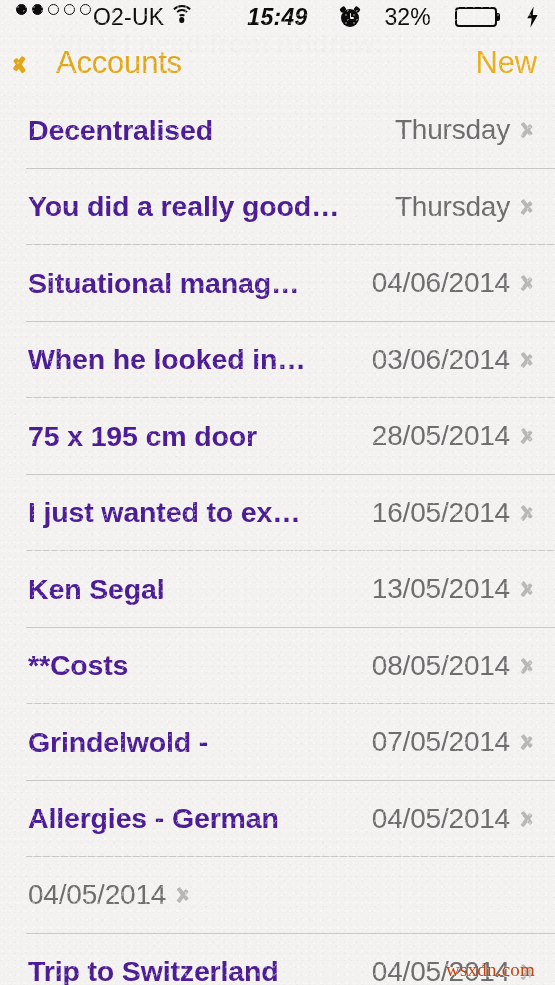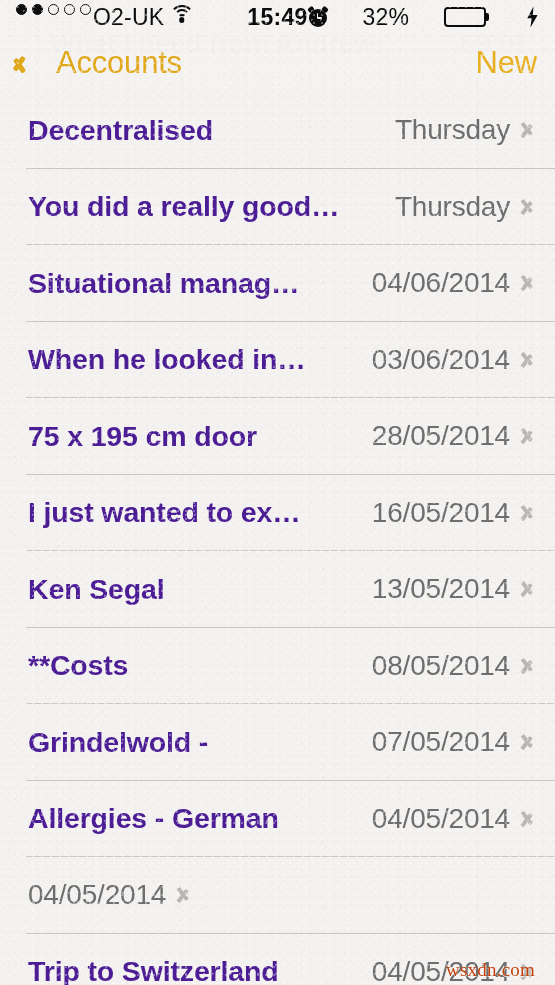--- a/index.html
+++ b/index.html
@@ -47,22 +47,22 @@
     height:34px;
     display:flex;
     align-items:center;
     padding:0 16px;
     background:#f4f3f1;
     font-size:22px;
     color:#0c0c0c;
     letter-spacing:.1px;
   }
   .sb-left{ display:flex; align-items:flex-start; gap:2px; flex:1 1 0; }
-  .sb-center{ display:flex; align-items:center; justify-content:center; flex:0 0 auto; }
-  .sb-right{ display:flex; align-items:center; justify-content:space-between; gap:24px; flex:1 1 0; }
+  .sb-center{ display:flex; align-items:center; justify-content:center; flex:0 0 auto;font-style:italic; }
+  .sb-right{ display:flex; align-items:center; justify-content:flex-end; gap:24px; flex:1 1 0; }
 
   .signal-dots{ display:flex; align-items:center; gap:5px; }
   .dot{ width:11px; height:11px; border-radius:50%; border:1.6px solid #0c0c0c; }
   .dot.filled{ background:#0c0c0c; }
 
   .carrier{ font-size:23px; font-weight:400; letter-spacing:.2px; }
 
   .wifi{ width:25px; height:19px; position:relative; margin-left:3px; }
   .wifi i{
     position:absolute; left:50%; transform:translateX(-50%);

